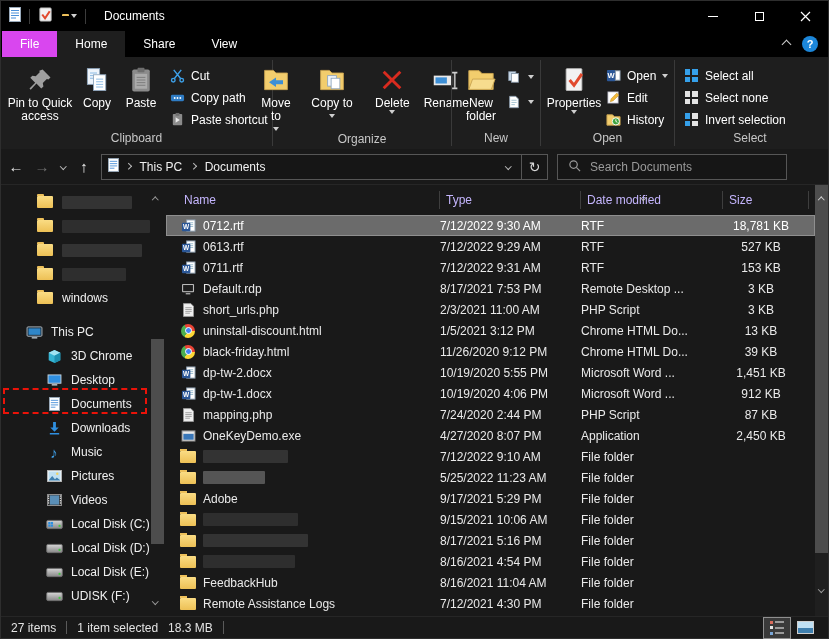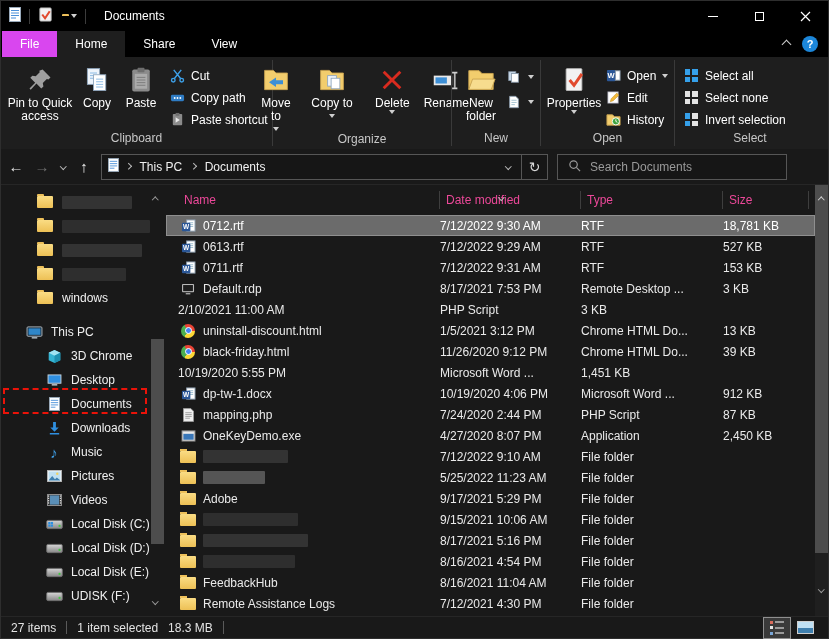--- a/index.html
+++ b/index.html
@@ -71,29 +71,29 @@
   .sitem.lvl0{padding-left:24px}
   .sitem.lvl2{padding-left:44px}
   .sitem.gapb{margin-bottom:10px}
   .sico{width:18px;display:flex;justify-content:center;flex:none}
   .annot{position:absolute;left:2px;top:203px;width:144px;height:26px;border:2px dashed #ea1309;pointer-events:none}
   .sscroll{position:absolute;right:1px;top:0;width:15px;height:100%}
   .sscroll .thumb{position:absolute;left:1px;top:154px;width:13px;height:205px;background:#4d4d4d}
   .sarr{position:absolute;left:3px}
 
   .filelist{flex:1;position:relative;padding-right:17px}
-  .lheader{height:30px;display:grid;grid-template-columns:262px 141px 142px 86px 1fr;padding-left:12px;color:#ec4899}
+  .lheader{height:30px;display:grid;grid-template-columns:262px 141px 142px 86px 1fr;padding-left:12px;color:#c4b5fd}
   .hcell{position:relative;display:flex;align-items:center;padding-left:6px}
   .hcell .hsep{position:absolute;right:0;top:6px;bottom:6px;width:1px;background:#3e3e3e}
   .sortmark{position:absolute;top:3px;left:42%}
   .rows{position:relative}
   .row{height:21px;display:grid;grid-template-columns:262px 141px 142px 86px;padding-left:12px;align-items:center;color:#eaeaea}
   .row.sel{background:#6b6b6b;outline:1px solid #8f8f8f;outline-offset:-1px;color:#fff}
   .cname{display:flex;align-items:center;gap:7px;padding-left:2px;overflow:hidden;white-space:nowrap}
-  .csize{text-align:left;padding-right:10px}
+  .csize{text-align:center;padding-right:10px}
   .fico{width:16px;height:16px;display:flex;align-items:center;justify-content:center;flex:none}
   .redact{height:13px;border-radius:1px}
   .rd-a{background:#333}.rd-b{background:#555}.rd-c{background:#2e2e2e}
   .fscroll{position:absolute;right:0;top:0;width:17px;height:100%;background:#1f1f1f}
   .fscroll .block{position:absolute;top:0;left:0;width:17px;height:368px;background:#4d4d4d}
   .farr{position:absolute;left:4px}
 
   
   .statusbar{height:22px;border-top:1px solid #262626;display:flex;align-items:center;padding:0 10px;gap:10px;color:#e3e3e3;flex:none}
   .sdiv{width:1px;height:13px;background:#5a5a5a}
@@ -642,28 +642,28 @@
       </div>
     </div>
 
     <div class="filelist">
       <div class="lheader">
         <div class="hcell">
             <span>Name</span>
             <span class="hsep"></span>
           </div>
         <div class="hcell">
+            <span>Type</span>
+            <span class="hsep"></span>
+          </div>
+        <div class="hcell">
           <span class="sortmark"><span class="chev down sm"></span></span>
           <span>Date modified</span>
             <span class="hsep"></span>
         </div>
-        <div class="hcell">
-            <span>Type</span>
-            <span class="hsep"></span>
-          </div>
         <div class="hcell">
             <span>Size</span>
             <span class="hsep"></span>
           </div>
         <div class="hcell"></div>
       </div>
 
       <div class="rows">
         <div class="row sel">
           <div class="cname">
@@ -728,21 +728,32 @@
                   <rect x="5" y="11" width="5" height="1.3" fill="#b9b9b9"></rect>
                 </svg>
               </span>
               <span>Default.rdp</span>
             </div>
           <div>8/17/2021 7:53 PM</div>
           <div>Remote Desktop ...</div>
           <div class="csize">3 KB</div>
         </div>
         <div class="row">
-          <div>2/10/2021 11:00 AM</div>
+          <div class="cname">
+              <span class="fico">
+                <svg viewBox="0 0 12 15" width="11" height="14">
+                  <path d="M.5.5h8l3 3v11H.5z" fill="#f0f0f0" stroke="#999"></path>
+                  <g stroke="#9a9a9a">
+                    <path d="M2.5 5h7M2.5 7h7M2.5 9h7M2.5 11h5"></path>
+                  </g>
+                </svg>
+              </span>
+              <span>short_urls.php</span>
+            </div>
+          <div>2/3/2021 11:00 AM</div>
           <div>PHP Script</div>
           <div class="csize">3 KB</div>
         </div>
         <div class="row">
           <div class="cname">
               <span class="fico">
                 <span class="i-chrome"></span>
               </span>
               <span>uninstall-discount.html</span>
             </div>
@@ -755,20 +766,33 @@
               <span class="fico">
                 <span class="i-chrome"></span>
               </span>
               <span>black-friday.html</span>
             </div>
           <div>11/26/2020 9:12 PM</div>
           <div>Chrome HTML Do...</div>
           <div class="csize">39 KB</div>
         </div>
         <div class="row">
+          <div class="cname">
+              <span class="fico">
+                <svg viewBox="0 0 16 15" width="15" height="14">
+                  <rect x="6" y="1" width="9" height="12" fill="#fff" stroke="#8899aa"></rect>
+                  <g stroke="#9bc">
+                    <path d="M8 4h5M8 6h5M8 8h5"></path>
+                  </g>
+                  <rect x="1" y="4" width="9" height="9" rx="1" fill="#2b5797"></rect>
+                  <text x="5.5" y="11" font-size="7" font-weight="bold" fill="#fff" text-anchor="middle">W</text>
+                </svg>
+              </span>
+              <span>dp-tw-2.docx</span>
+            </div>
           <div>10/19/2020 5:55 PM</div>
           <div>Microsoft Word ...</div>
           <div class="csize">1,451 KB</div>
         </div>
         <div class="row">
           <div class="cname">
               <span class="fico">
                 <svg viewBox="0 0 16 15" width="15" height="14">
                   <rect x="6" y="1" width="9" height="12" fill="#fff" stroke="#8899aa"></rect>
                   <g stroke="#9bc">

